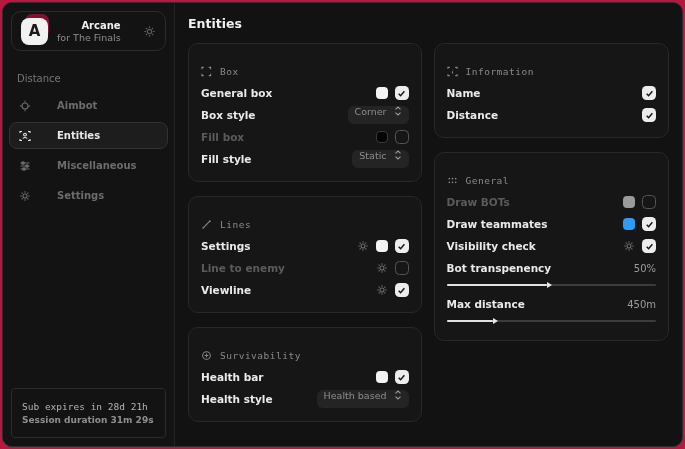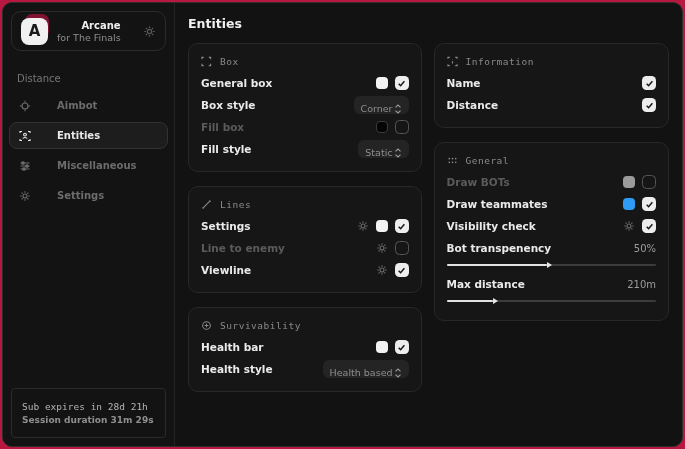--- a/index.html
+++ b/index.html
@@ -73,40 +73,40 @@
   .col { display:flex; flex-direction:column; gap:14px; }
   .col-l { width:237px; } .col-r { width:239px; }
   .panel {
     background:#161616; border:1px solid #282828; border-radius:10px;
     padding:9px 12px 11px;
   }
   .panel-head {
     display:flex; align-items:center; gap:8px;
     color:#8a8a8a; font-size:9.5px; letter-spacing:.5px;
     font-family:"DejaVu Sans Mono","Liberation Mono",monospace;
-    margin:3px 0 5px;
+    margin:13px 0 5px;
   }
   .panel-head .picon { display:flex; color:#8a8a8a; }
   .row { display:flex; align-items:center; height:22px; }
   .row-label { color:#eaeaea; font-size:10.5px; font-weight:600; }
   .row.dim .row-label { color:#5b5b5b; }
   .ctrls { margin-left:auto; display:flex; align-items:center; gap:7px; }
   .swatch { width:12px; height:12px; border-radius:4px; cursor:pointer; }
   .swatch.white { background:#f3f3f3; }
   .swatch.black { background:#050505; border:1px solid #3a3a3a; }
   .swatch.gray  { background:#9b9b9b; }
   .cb {
     width:14px; height:14px; border-radius:4.5px; cursor:pointer;
     display:flex; align-items:center; justify-content:center;
   }
   .cb.checked { background:#ededed; }
   .cb.unchecked { background:transparent; border:1.5px solid #555; }
   .dd {
     height:18px; padding:0 7px; background:#242424; border-radius:6px;
-    display:flex; align-items:flex-end; gap:1px; cursor:pointer;
+    display:flex; align-items:flex-start; gap:7px; cursor:pointer;
     color:#8d8d8d; font-size:9.5px;
   }
   .dd .ddicon { display:flex; color:#9a9a9a; }
   .rgear { display:flex; color:#6d6d6d; cursor:pointer; }
   .slider-val { margin-left:auto; color:#9c9c9c; font-size:10px; }
   .slider {
     position:relative; height:2px; background:#3c3c3c; border-radius:2px;
     margin:5px 0 7px; cursor:pointer;
   }
   .slider-fill {
@@ -460,21 +460,21 @@
           </div>
           <div class="row srow">
             <span class="row-label">Bot transpenency</span>
             <span class="slider-val">50%</span>
           </div>
           <div class="slider">
             <div class="slider-fill" style="width: 48%;"></div>
           </div>
           <div class="row srow">
             <span class="row-label">Max distance</span>
-            <span class="slider-val">210m</span>
+            <span class="slider-val">450m</span>
           </div>
           <div class="slider">
             <div class="slider-fill" style="width: 22%;"></div>
           </div>
         </div>
       </div>
     </div>
   </div>
 </div>
 

